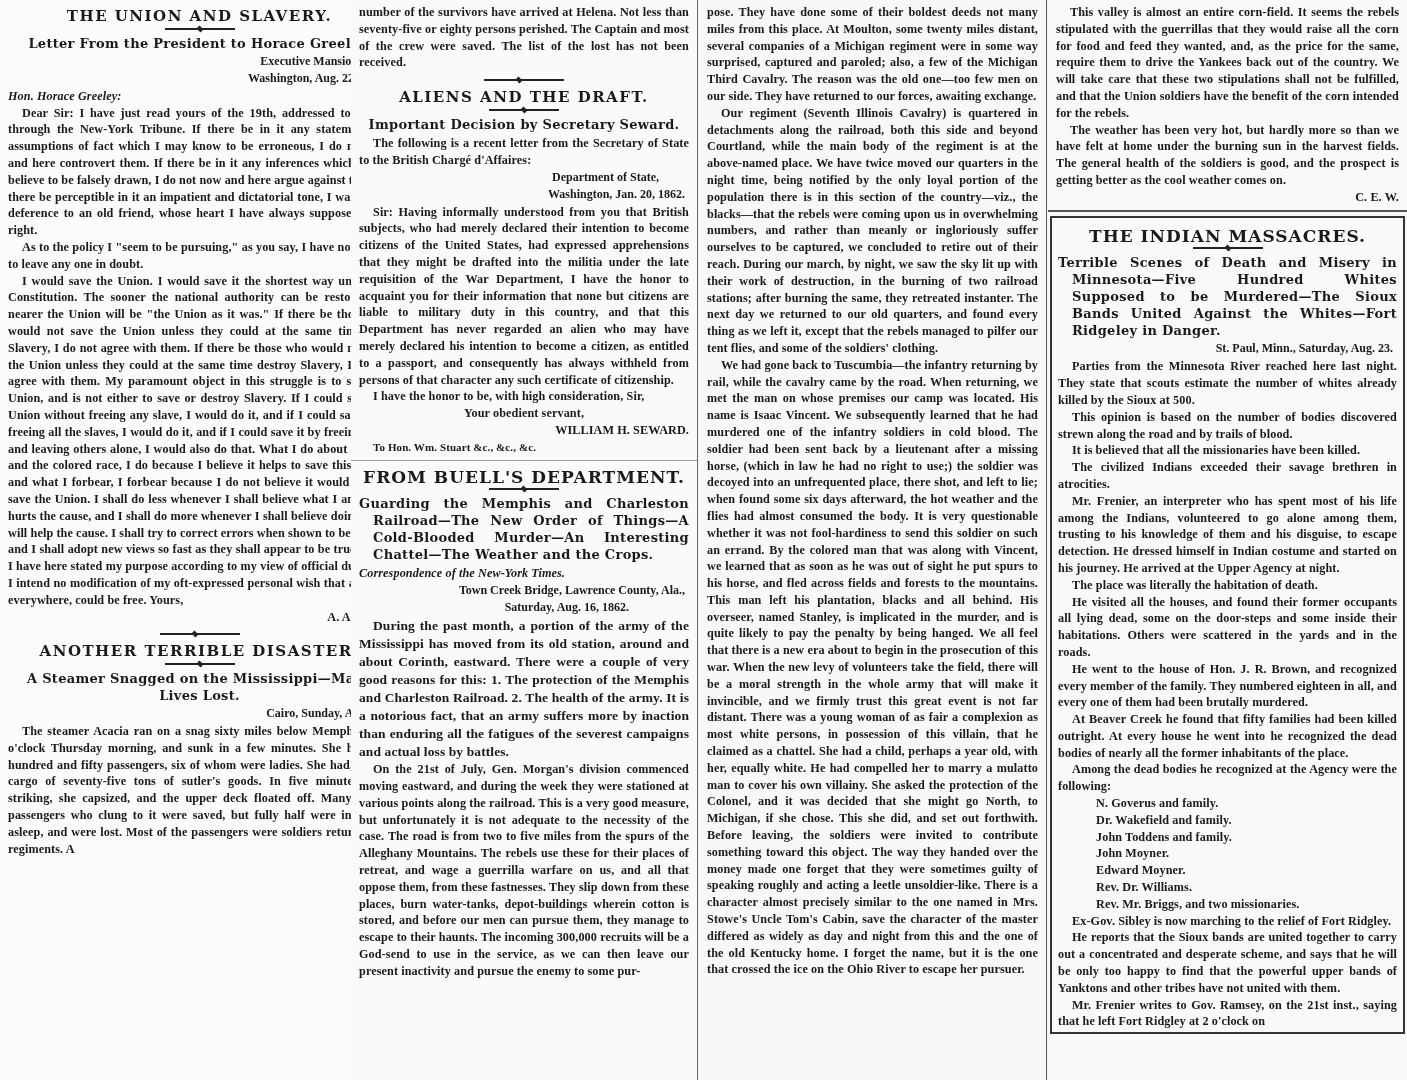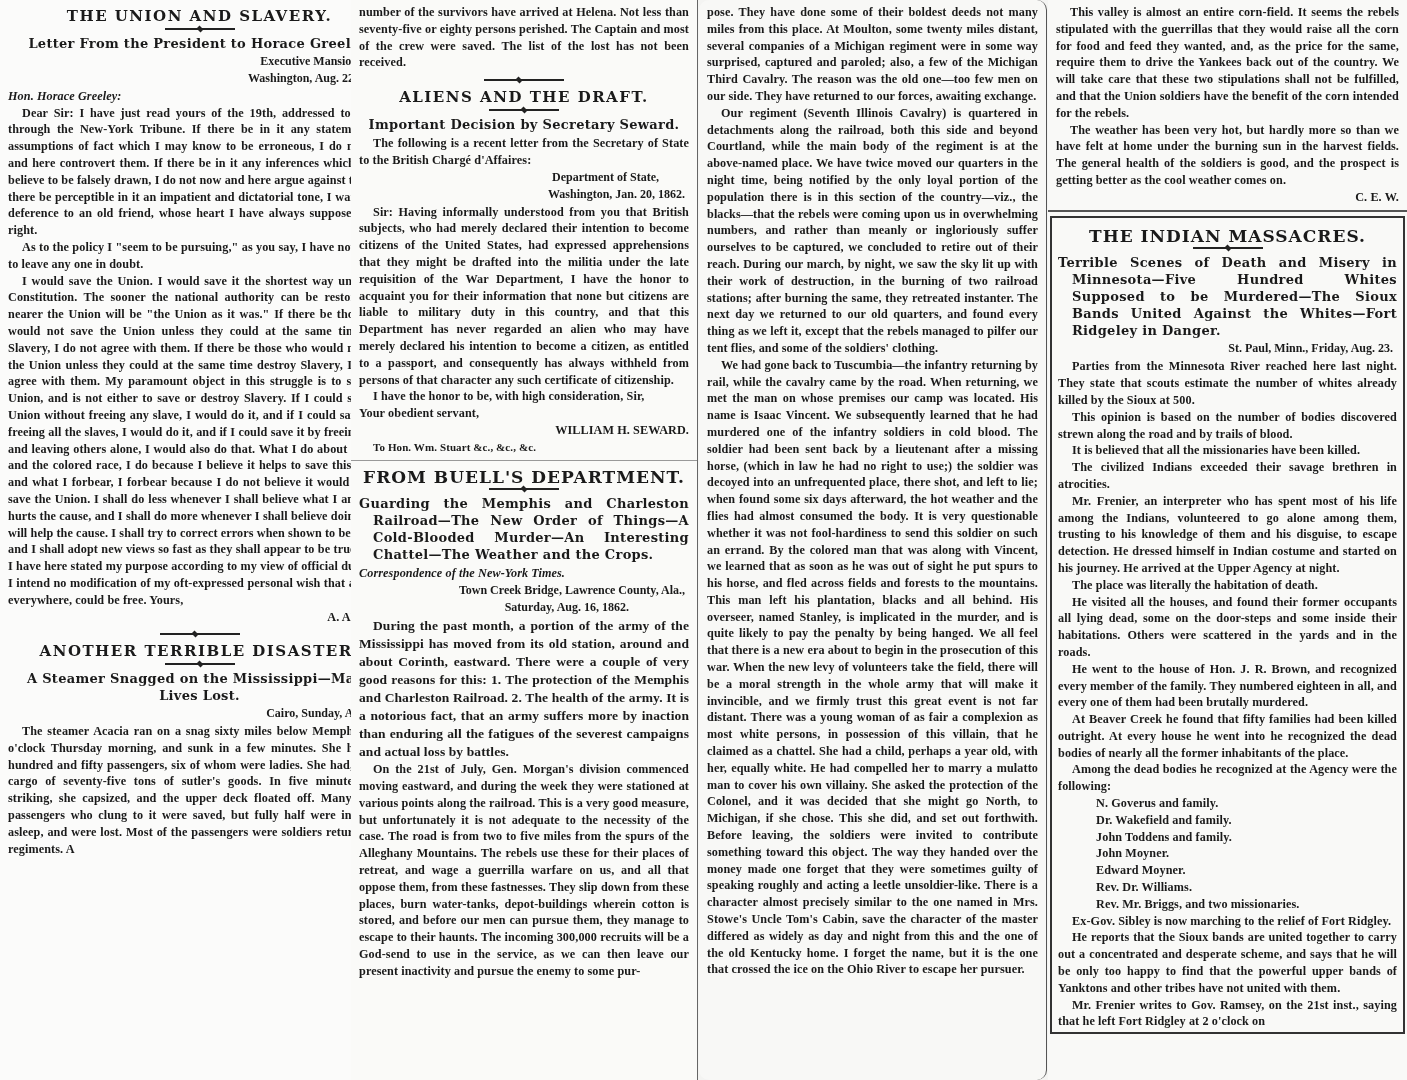--- a/index.html
+++ b/index.html
@@ -13,21 +13,21 @@
   .col {
     position: absolute; top: 0; height: 1080px; overflow: hidden;
     box-sizing: border-box; padding: 0 8px;
     font-size: 12.2px; line-height: 16.8px;
     text-align: justify;
   }
   .col p { margin: 0; text-indent: 14px; font-weight: bold; letter-spacing: 0.1px; }
   .col p.noind { text-indent: 0; }
   #c1 { left: 0; width: 400px; border-right: 1px solid #555; background: #fbfbfa; }
   #c2 { left: 351px; width: 347px; border-right: 1px solid #666; background: #fafaf8; }
-  #c3 { left: 699px; width: 348px; border-right: 1px solid #555; background: #f8f8f6; border-radius: 10px; }
+  #c3 { left: 699px; width: 348px; border-right: 1px solid #555; background: #f8f8f6; }
   #c4 { left: 1048px; width: 359px; background: #f9f9f7; }
   .section-title {
     text-align: center; font-weight: bold; font-size: 15px; letter-spacing: 1.5px;
     margin: 8px 0 2px 0; text-indent: 0; font-family: "DejaVu Serif", serif;
   }
   .section-title.big { font-size: 17px; letter-spacing: 1px; }
   .rule { display: block; margin: 3px auto 5px auto; width: 70px; height: 2px; background: #222; position: relative; }
   .rule::after { content: ""; position: absolute; left: 31px; top: -2px; width: 8px; height: 6px; background: #222; transform: rotate(45deg) scale(0.7); }
   .subhead {
     font-weight: bold; font-size: 13px; line-height: 17px; text-align: justify;
@@ -74,21 +74,21 @@
   <span class="rule" style="width:80px;margin-top:8px"></span>
   <div>
     <div class="section-title">ALIENS AND THE DRAFT.</div>
     <span class="rule"></span>
     <div class="subhead center">Important Decision by Secretary Seward.</div>
     <p>The following is a recent letter from the Secretary of State to the British Chargé d'Affaires:</p>
     <div class="dateline" style="margin-right:30px">Department of State,</div>
     <div class="dateline">Washington, Jan. 20, 1862.</div>
     <p>Sir: Having informally understood from you that British subjects, who had merely declared their intention to become citizens of the United States, had expressed apprehensions that they might be drafted into the militia under the late requisition of the War Department, I have the honor to acquaint you for their information that none but citizens are liable to military duty in this country, and that this Department has never regarded an alien who may have merely declared his intention to become a citizen, as entitled to a passport, and consequently has always withheld from persons of that character any such certificate of citizenship.</p>
     <p>I have the honor to be, with high consideration, Sir,</p>
-    <p class="noind" style="">Your obedient servant,</p>
+    <p class="noind" style="text-align:center">Your obedient servant,</p>
     <p class="signature noind">WILLIAM H. SEWARD.</p>
     <p style="font-size:11px">To Hon. Wm. Stuart &amp;c., &amp;c., &amp;c.</p>
   </div>
   <div class="seg-break"></div>
   <div>
     <div class="section-title big">FROM BUELL'S DEPARTMENT.</div>
     <span class="rule"></span>
     <div class="subhead">Guarding the Memphis and Charleston Railroad—The New Order of Things—A Cold-Blooded Murder—An Interesting Chattel—The Weather and the Crops.</div>
     <p class="corr noind">Correspondence of the New-York Times.</p>
     <div class="dateline">Town Creek Bridge, Lawrence County, Ala.,</div>
@@ -106,21 +106,21 @@
 
 <div id="c4" class="col">
   <p style="margin-top:4px">This valley is almost an entire corn-field. It seems the rebels stipulated with the guerrillas that they would raise all the corn for food and feed they wanted, and, as the price for the same, require them to drive the Yankees back out of the country. We will take care that these two stipulations shall not be fulfilled, and that the Union soldiers have the benefit of the corn intended for the rebels.</p>
   <p>The weather has been very hot, but hardly more so than we have felt at home under the burning sun in the harvest fields. The general health of the soldiers is good, and the prospect is getting better as the cool weather comes on.</p>
   <p class="signature noind">C. E. W.</p>
   <div class="seg-break" style="border-top:2px solid #555"></div>
   <div class="boxed">
     <div class="section-title big">THE INDIAN MASSACRES.</div>
     <span class="rule"></span>
     <div class="subhead">Terrible Scenes of Death and Misery in Minnesota—Five Hundred Whites Supposed to be Murdered—The Sioux Bands United Against the Whites—Fort Ridgeley in Danger.</div>
-    <div class="dateline">St. Paul, Minn., Friday, Aug. 23.</div>
+    <div class="dateline">St. Paul, Minn., Saturday, Aug. 23.</div>
     <p>Parties from the Minnesota River reached here last night. They state that scouts estimate the number of whites already killed by the Sioux at 500.</p>
     <p>This opinion is based on the number of bodies discovered strewn along the road and by trails of blood.</p>
     <p>It is believed that all the missionaries have been killed.</p>
     <p>The civilized Indians exceeded their savage brethren in atrocities.</p>
     <p>Mr. Frenier, an interpreter who has spent most of his life among the Indians, volunteered to go alone among them, trusting to his knowledge of them and his disguise, to escape detection. He dressed himself in Indian costume and started on his journey. He arrived at the Upper Agency at night.</p>
     <p>The place was literally the habitation of death.</p>
     <p>He visited all the houses, and found their former occupants all lying dead, some on the door-steps and some inside their habitations. Others were scattered in the yards and in the roads.</p>
     <p>He went to the house of Hon. J. R. Brown, and recognized every member of the family. They numbered eighteen in all, and every one of them had been brutally murdered.</p>
     <p>At Beaver Creek he found that fifty families had been killed outright. At every house he went into he recognized the dead bodies of nearly all the former inhabitants of the place.</p>
     <p>Among the dead bodies he recognized at the Agency were the following:</p>

